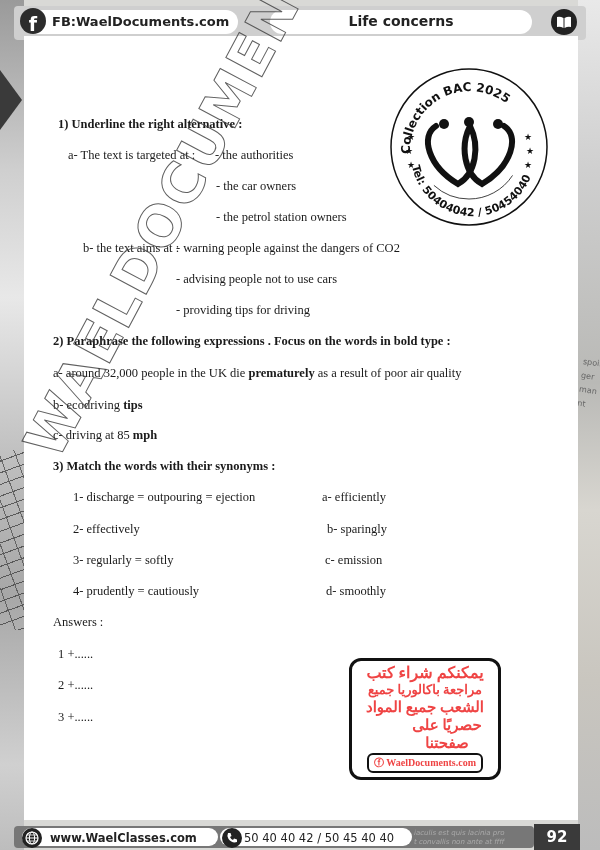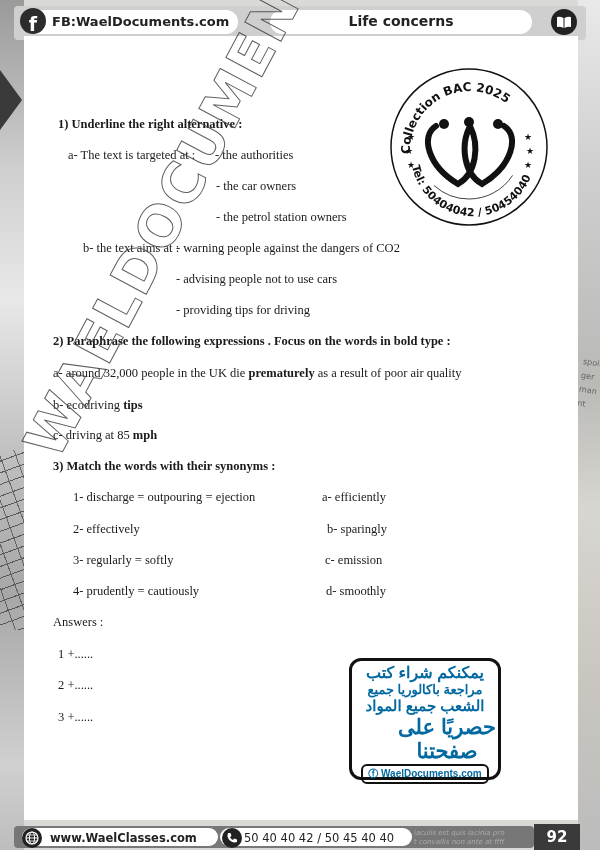--- a/index.html
+++ b/index.html
@@ -14,25 +14,25 @@
   .fb-pill { position:absolute; left:22px; top:10px; width:216px; height:24px; background:#fff; border-radius:12px; display:flex; align-items:center; }
   .fb-icon { position:absolute; left:20px; top:8px; width:26px; height:26px; border-radius:50%; background:#2c2c2c; color:#fff; font-family:"DejaVu Sans", sans-serif; font-weight:bold; font-size:19px; display:flex; align-items:flex-end; justify-content:center; line-height:1; }
   .fb-text { position:absolute; left:52px; top:14px; font-family:"DejaVu Sans", sans-serif; font-weight:bold; font-size:13px; color:#222; }
   .title-pill { position:absolute; left:270px; top:10px; width:262px; height:24px; background:#fff; border-radius:12px; }
   .title-text { position:absolute; left:270px; top:13px; width:262px; text-align:center; font-family:"DejaVu Sans", sans-serif; font-weight:bold; font-size:14px; color:#222; }
   .book-icon { position:absolute; left:551px; top:9px; width:26px; height:26px; border-radius:50%; background:#222; display:flex; align-items:center; justify-content:center; }
   .content { position:absolute; left:0; top:0; width:504px; height:850px; font-size:12.5px; }
   .line { position:absolute; white-space:nowrap; }
   .b { font-weight:bold; }
   .stamp { position:absolute; left:388px; top:66px; width:162px; height:162px; }
-  .ad-box { position:absolute; left:349px; top:658px; width:146px; height:116px; border:3px solid #111; border-radius:12px; background:#fff; text-align:center; font-family:Liberation Sans, sans-serif; font-weight:bold; color:#0369a1; direction:rtl; }
+  .ad-box { position:absolute; left:349px; top:658px; width:146px; height:116px; border:3px solid #111; border-radius:12px; background:#fff; text-align:center; font-family:Liberation Serif, serif; font-weight:bold; color:#ef4444; direction:rtl; }
   .ad-box .l1 { font-size:16px; margin-top:2px; }
   .ad-box .l2 { font-size:13px; }
   .ad-box .l3 { font-size:15px; }
-  .ad-box .l4 { font-size:21px;margin-left:44px; }
+  .ad-box .l4 { font-size:15px;margin-left:44px; }
   .ad-box .url { direction:ltr; display:inline-block; margin-top:1px; border:2px solid #111; border-radius:6px; font-size:10px; padding:1px 5px; }
   .footer-bar { position:absolute; left:14px; top:826px; width:520px; height:22px; background:#777; border-radius:4px; }
   .footer-pill1 { position:absolute; left:22px; top:828px; width:196px; height:18px; background:#fff; border-radius:9px; }
   .footer-pill2 { position:absolute; left:220px; top:828px; width:192px; height:18px; background:#fff; border-radius:9px; }
   .globe-icon { position:absolute; left:22px; top:828px; width:20px; height:20px; border-radius:50%; background:#222; display:flex; align-items:center; justify-content:center; }
   .phone-icon { position:absolute; left:222px; top:828px; width:20px; height:20px; border-radius:50%; background:#222; display:flex; align-items:center; justify-content:center; }
   .footer-url { position:absolute; left:50px; top:831px; font-family:"DejaVu Sans", sans-serif; font-weight:bold; font-size:11.5px; color:#222; }
   .footer-phone { position:absolute; left:244px; top:831px; font-family:"DejaVu Sans", sans-serif; font-weight:normal; font-size:11.5px; color:#222; }
   .footer-faded { position:absolute; left:414px; top:829px; font-family:"DejaVu Sans", sans-serif; font-style:italic; font-size:7px; color:#aaa; line-height:9px; }
   .page-num { position:absolute; left:534px; top:824px; width:46px; height:26px; background:#3a3a3a; color:#ffffff; font-family:"DejaVu Sans", sans-serif; font-weight:bold; font-size:15px; text-align:center; line-height:26px; }

